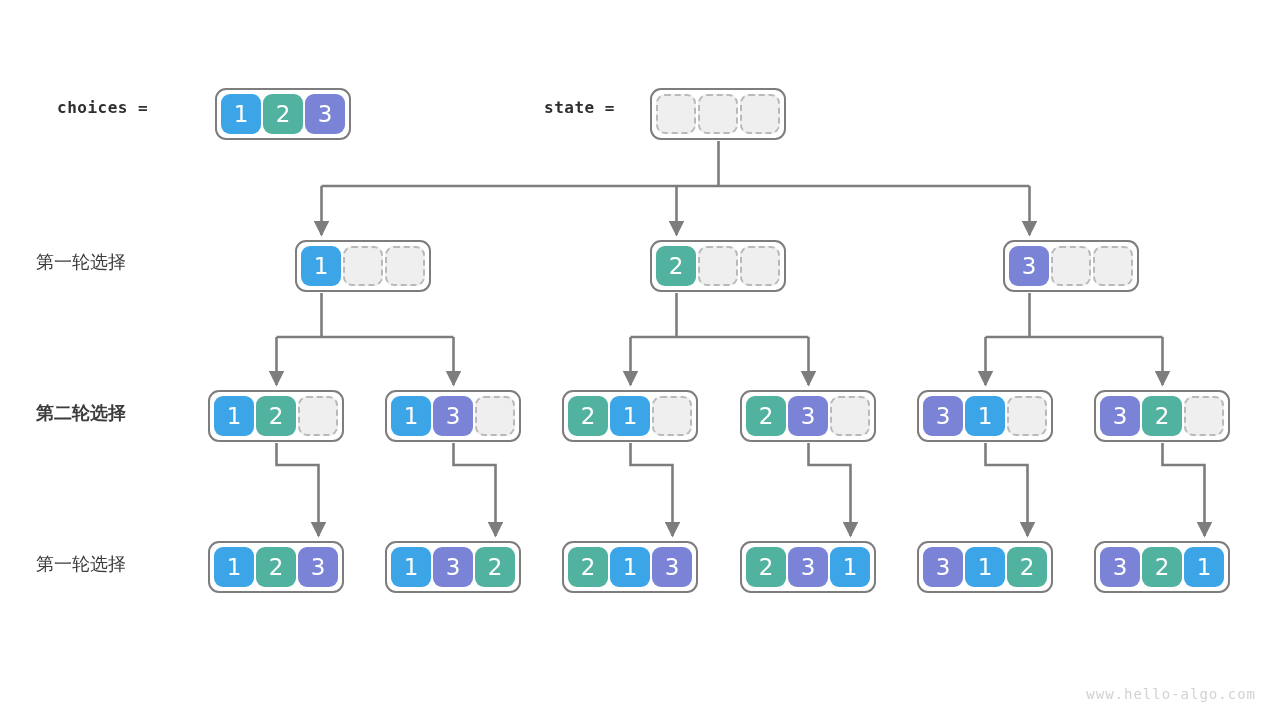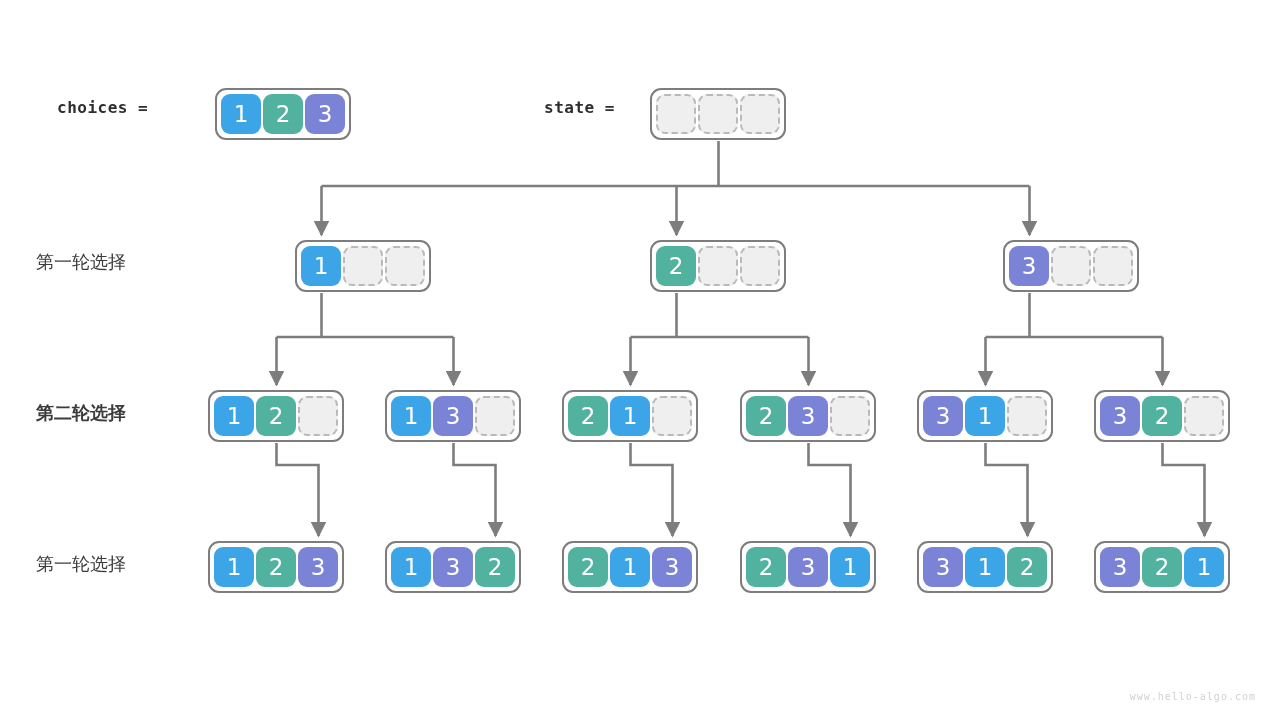--- a/index.html
+++ b/index.html
@@ -82,21 +82,21 @@
     border: 2px dashed #b9b9b9;
     color: transparent;
   }
 
   
   #watermark {
     position: absolute;
     right: 24px;
     bottom: 18px;
     font-family: "DejaVu Sans Mono", "Liberation Mono", monospace;
-    font-size: 10px;
+    font-size: 14px;
     color: #d2d2d2;
     letter-spacing: 1px;
     z-index: 2;
   }
 </style>
 </head>
 <body>
 
 <div id="canvas">
 

